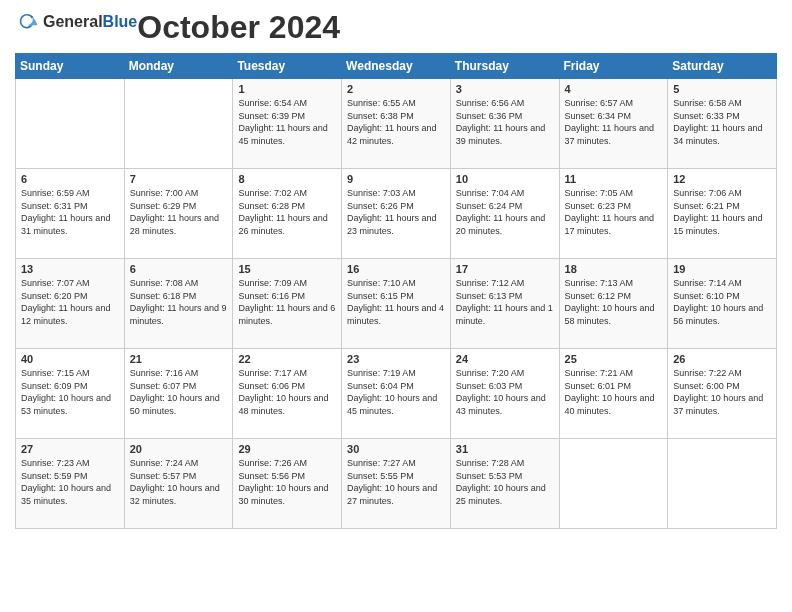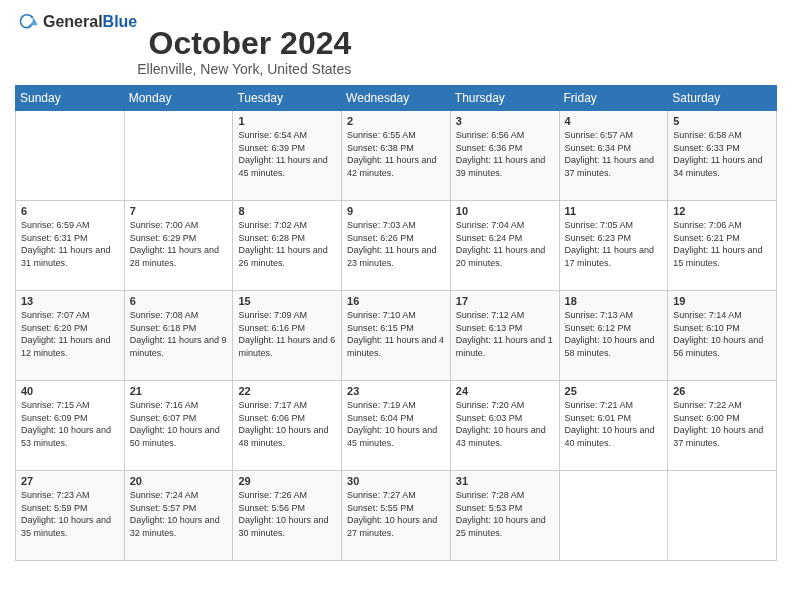--- a/index.html
+++ b/index.html
@@ -33,21 +33,20 @@
       font-size: 16px;
       font-weight: bold;
       color: #1a5fa8;
     }
     .logo-icon {
       width: 24px;
       height: 24px;
     }
     .title-section {
       text-align: right;
-      margin-top: 16px;
     }
     .month-title {
       font-size: 32px;
       font-weight: bold;
       color: #333;
       line-height: 1.1;
     }
     .location {
       font-size: 14px;
       color: #555;
@@ -56,21 +55,21 @@
       width: 100%;
       border-collapse: collapse;
       table-layout: fixed;
     }
     thead tr {
       background-color: #2e75b6;
     }
     thead th {
       color: white;
       font-size: 12px;
-      font-weight: normal;
+      font-weight: bold;
       padding: 5px 4px;
       text-align: left;
       border: 1px solid #2e75b6;
       margin-left: 20px;
     }
     tbody td {
       border: 1px solid #ccc;
       vertical-align: top;
       padding: 4px 5px;
       font-size: 9.5px;
@@ -105,21 +104,20 @@
       <svg class="logo-icon" viewBox="0 0 30 30">
         <path d="M15 5 C10 5 6 9 6 14 C6 19 10 23 15 23 C18 23 20.5 21.5 22 19 L18 19 C17 20.2 16.1 21 15 21 C11.1 21 8 17.9 8 14 C8 10.1 11.1 7 15 7 C17.5 7 19.7 8.4 20.9 10.5 L23.2 9.2 C21.5 6.6 18.4 5 15 5Z" fill="#2e75b6"></path>
         <path d="M22 14 C22 14 20 18 16 19 L28 19 C28 19 26 12 22 9 Z" fill="#5ba3d9"></path>
       </svg>
       <div>
         <span class="logo-text-general">General</span><span class="logo-text-blue">Blue</span>
       </div>
     </div>
     <div class="title-section">
       <div class="month-title">October 2024</div>
-      <div class="location">Ellenville, New York, United States</div>
     </div>
   </div>
 
   <table>
     <thead>
       <tr>
         <th>Sunday</th>
         <th>Monday</th>
         <th>Tuesday</th>
         <th>Wednesday</th>

